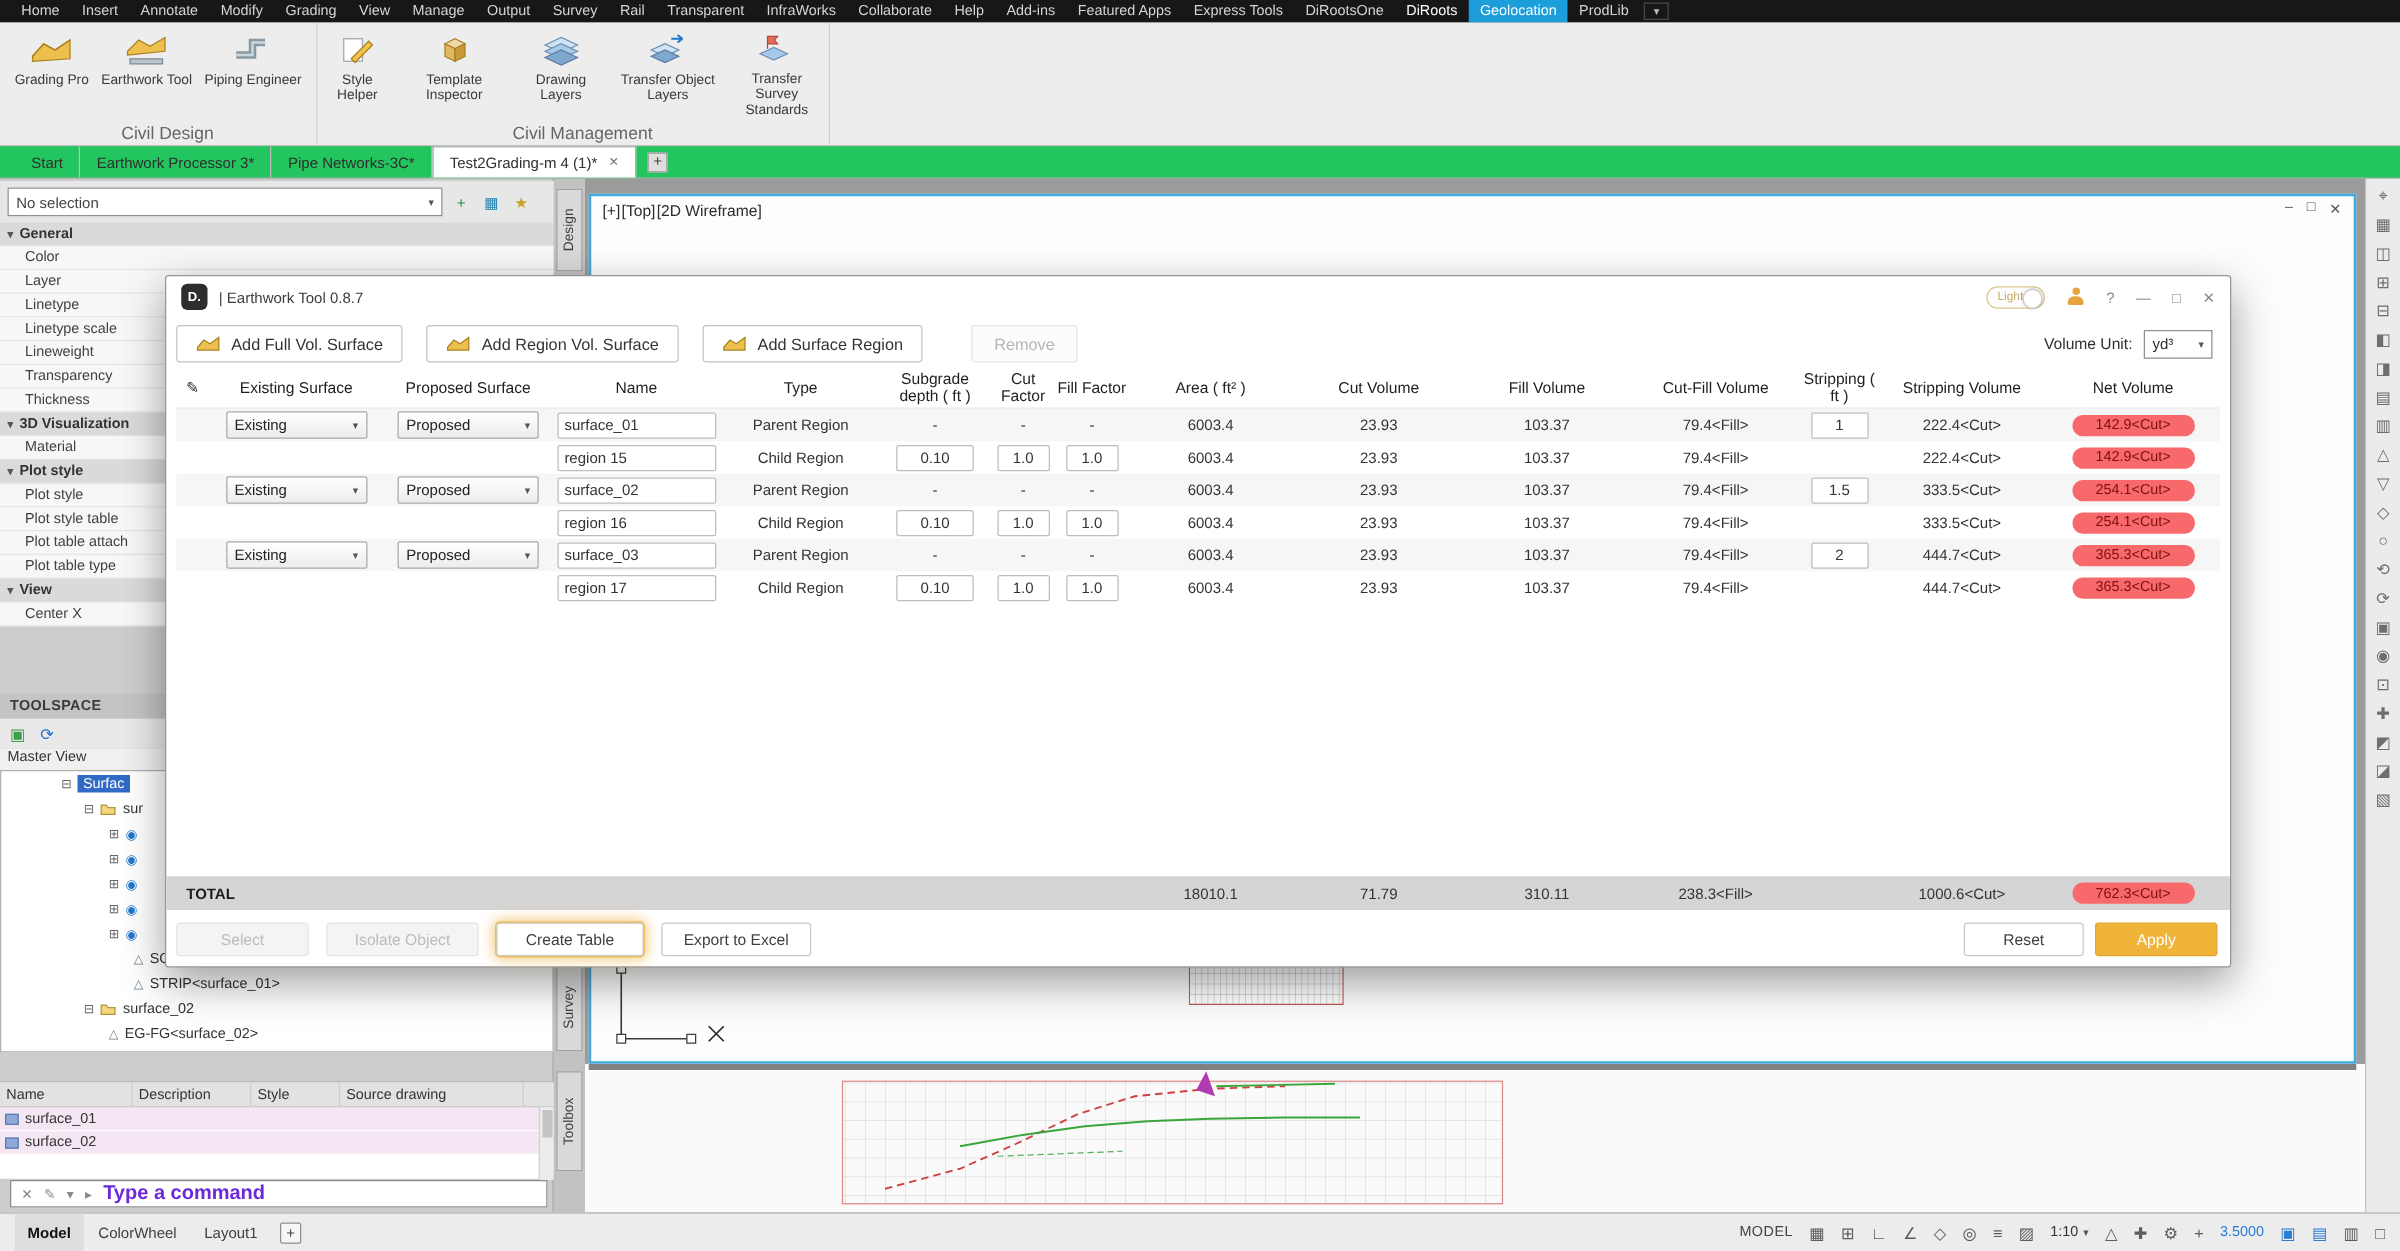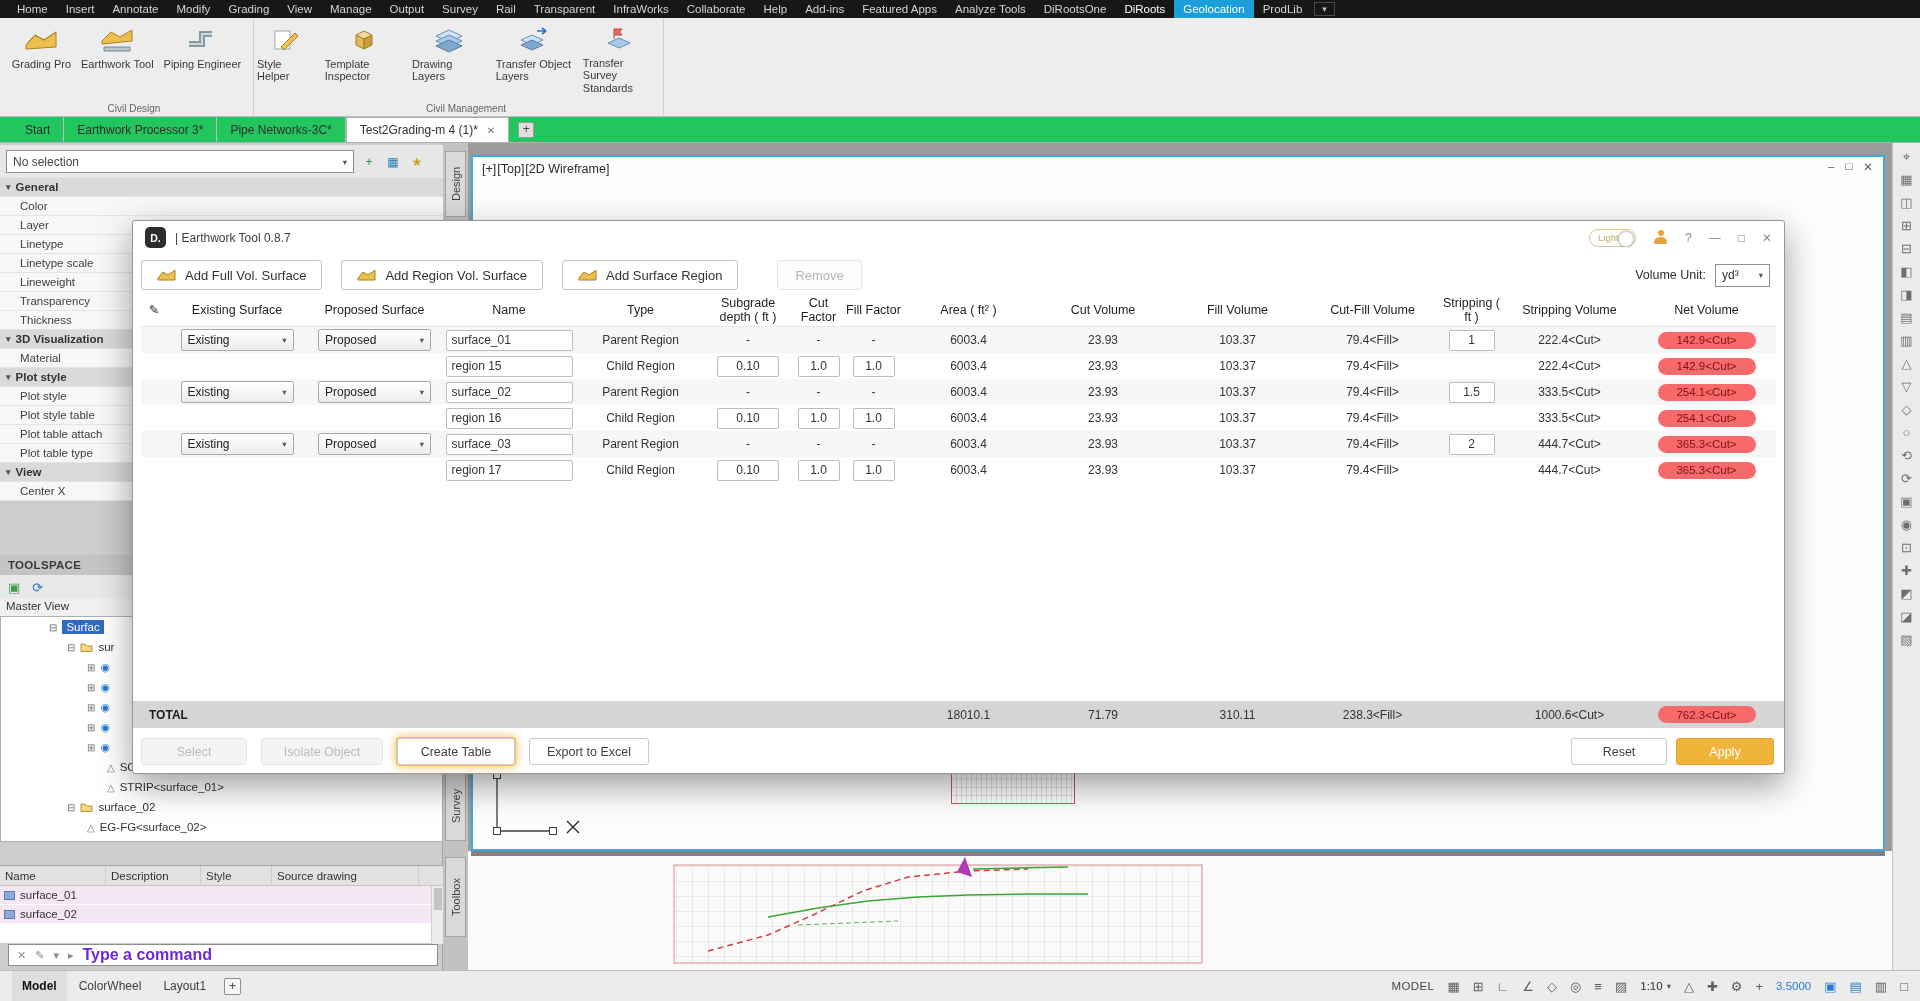--- a/index.html
+++ b/index.html
@@ -14,22 +14,22 @@
   .mi-ovf{display:flex;align-items:center;margin-left:3px;padding:0 7px;color:#bbb;font-size:9px;border:1px solid #4a4a4a;height:14px;align-self:center;}
 
   
   .ribbon{position:absolute;top:18px;left:0;width:100%;height:99px;background:#ededed;border-bottom:1px solid #bfbfbf;}
   .rgroup{position:absolute;top:0;height:98px;border-right:1px solid #d2d2d2;}
   .rgroup.g1{left:0;width:254px;}
   .rgroup.g2{left:254px;width:410px;}
   .rtools{display:flex;justify-content:center;gap:4px;padding-top:5px;height:78px;}
   .rtool{display:flex;flex-direction:column;align-items:center;gap:3px;padding:2px 3px;min-width:56px;}
   .rtool .ric{height:30px;display:flex;align-items:center;}
-  .rlabel{font-size:11px;line-height:1.12;color:#3a3a3a;max-width:80px;}
-  .rgroup-label{position:absolute;bottom:2px;left:0;right:0;text-align:center;font-size:10px;color:#666;padding-left:15px;}
+  .rlabel{font-size:11px;line-height:1.12;text-align:center;color:#3a3a3a;max-width:80px;}
+  .rgroup-label{position:absolute;bottom:2px;left:0;right:0;text-align:center;font-size:14px;color:#666;padding-left:15px;}
 
   
   .doctabs{position:absolute;top:117px;left:0;width:100%;height:26px;background:#22c55e;display:flex;align-items:flex-end;padding-left:12px;border-bottom:1px solid #b0b0b0;}
   .dtab{height:25px;display:flex;align-items:center;padding:0 13px;font-size:12px;color:#2f2f2f;border-right:1px solid #bcbcbc;white-space:nowrap;}
   .dtab.active{background:#fff;border:1px solid #adadad;border-bottom:0;gap:9px;}
   .dclose{color:#777;font-size:10px;}
   .dtab-add{width:16px;height:16px;margin:0 0 4px 9px;border:1px solid #9a9a9a;background:#dedede;color:#444;font-size:12px;line-height:13px;text-align:center;}
 
   .workspace{position:absolute;top:143px;left:0;width:1920px;height:827px;}
 
@@ -151,21 +151,21 @@
     <span class="mi">Manage</span>
     <span class="mi">Output</span>
     <span class="mi">Survey</span>
     <span class="mi">Rail</span>
     <span class="mi">Transparent</span>
     <span class="mi">InfraWorks</span>
     <span class="mi">Collaborate</span>
     <span class="mi">Help</span>
     <span class="mi">Add-ins</span>
     <span class="mi">Featured Apps</span>
-    <span class="mi">Analyze Tools</span>
+    <span class="mi">Express Tools</span>
     <span class="mi">DiRootsOne</span>
     <span class="mi act">DiRoots</span>
     <span class="mi hl">Geolocation</span>
     <span class="mi">ProdLib</span>
     <span class="mi-ovf">▾</span>
   </header>
 
   <section class="ribbon">
     <div class="rgroup g1">
       <div class="rtools">

